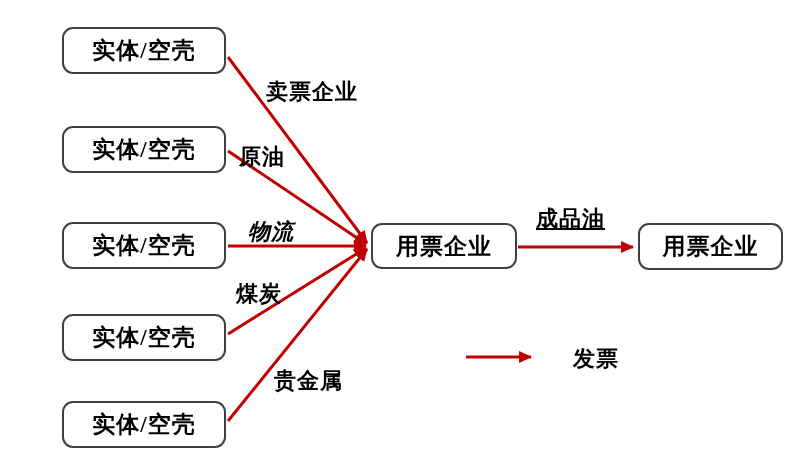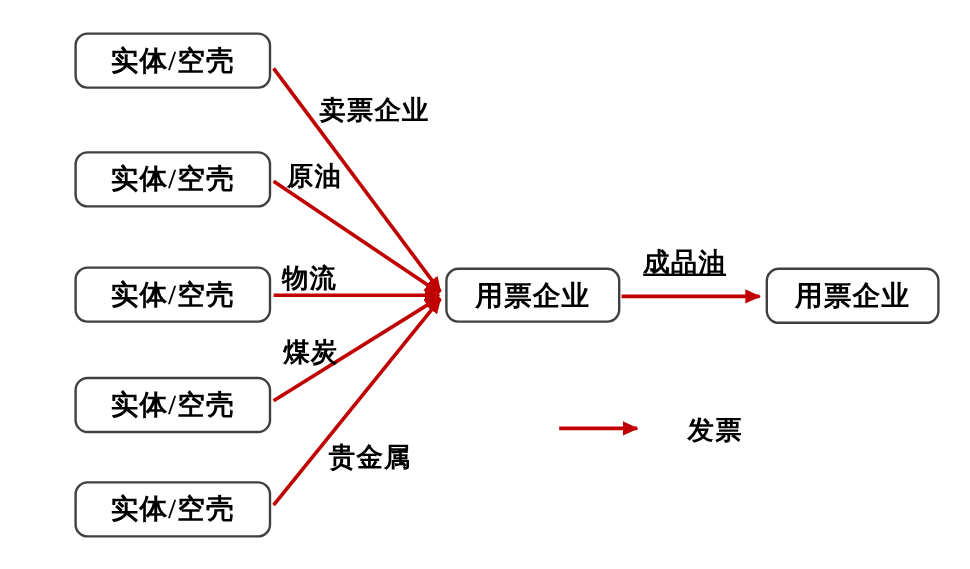--- a/index.html
+++ b/index.html
@@ -62,20 +62,20 @@
   <div class="node" style="left:62px;  top:27px;  width:164px; height:47px;">实体/空壳</div>
   <div class="node" style="left:62px;  top:126px; width:164px; height:47px;">实体/空壳</div>
   <div class="node" style="left:62px;  top:222px; width:164px; height:47px;">实体/空壳</div>
   <div class="node" style="left:62px;  top:314px; width:164px; height:47px;">实体/空壳</div>
   <div class="node" style="left:62px;  top:401px; width:164px; height:47px;">实体/空壳</div>
 
   <div class="node" style="left:371px; top:223px; width:146px; height:46px;">用票企业</div>
   <div class="node" style="left:638px; top:223px; width:145px; height:47px;">用票企业</div>
 
   <div class="flow-label" style="left:266px; top:77px;">卖票企业</div>
-  <div class="flow-label" style="left:239px; top:132px;">原油</div>
-  <div class="flow-label" style="left:235px; top:217px;">物流</div>
+  <div class="flow-label" style="left:239px; top:142px;">原油</div>
+  <div class="flow-label" style="left:248px; top:217px;font-style:italic;">物流</div>
   <div class="flow-label" style="left:236px; top:279px;">煤炭</div>
   <div class="flow-label" style="left:274px; top:366px;">贵金属</div>
   <div class="flow-label" style="left:536px; top:204px;text-decoration:underline;">成品油</div>
   <div class="flow-label" style="left:573px; top:344px;">发票</div>
 
 </div>
 
 </body></html>

